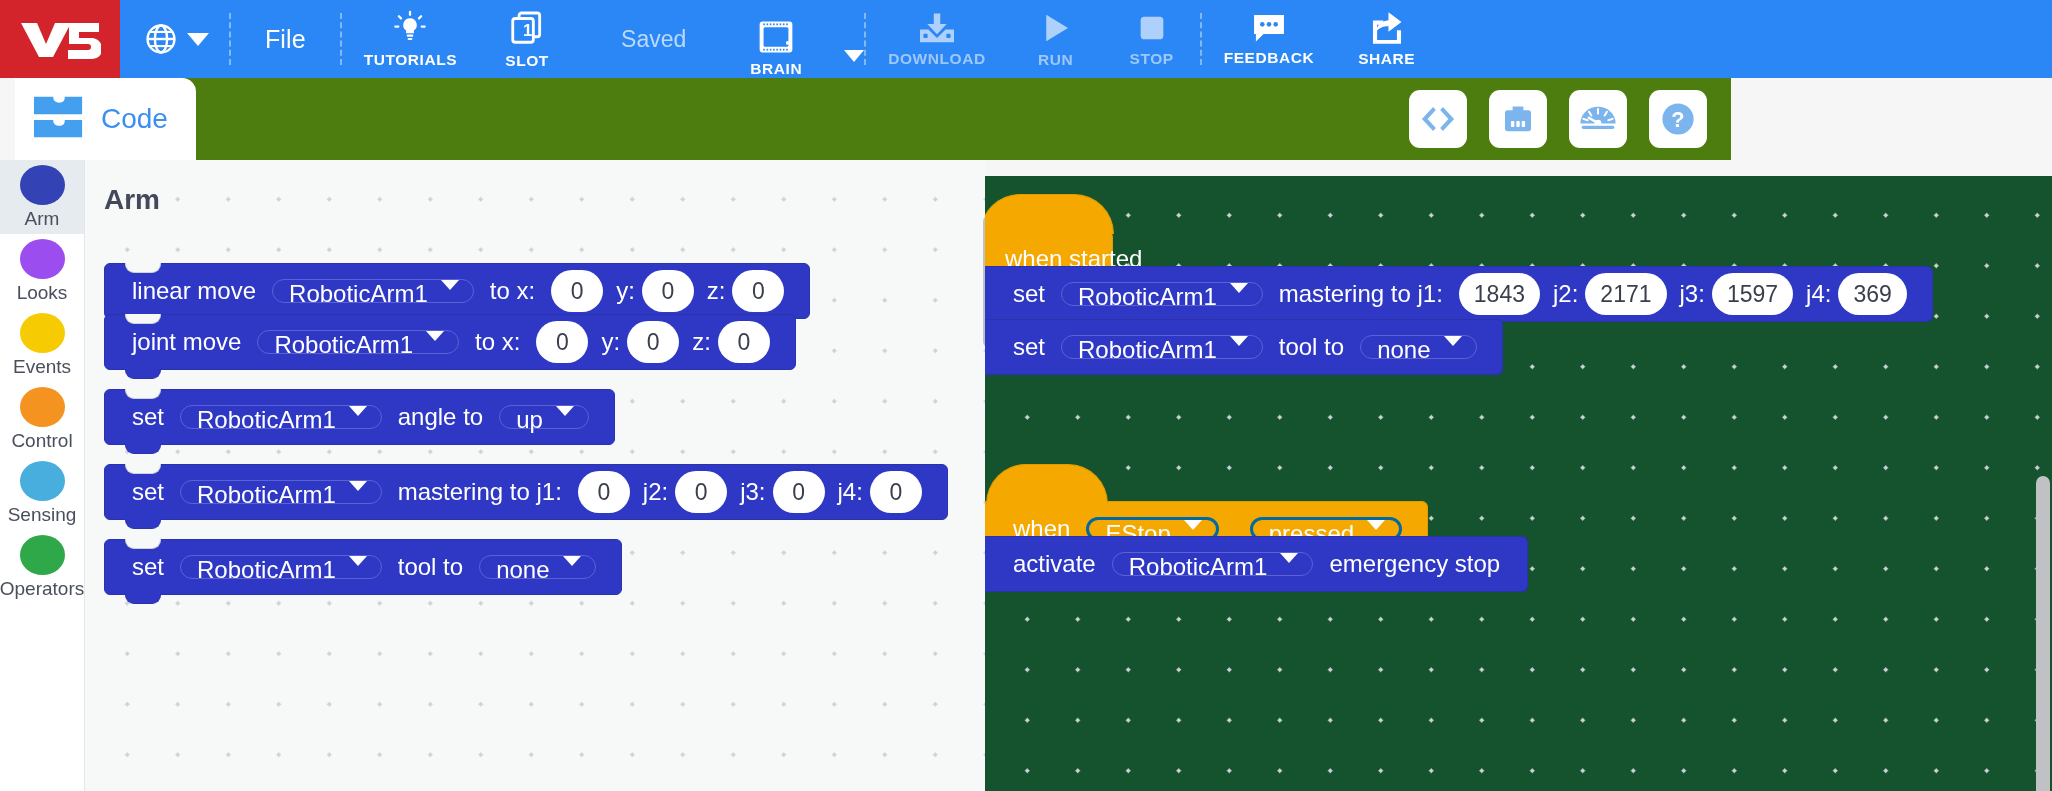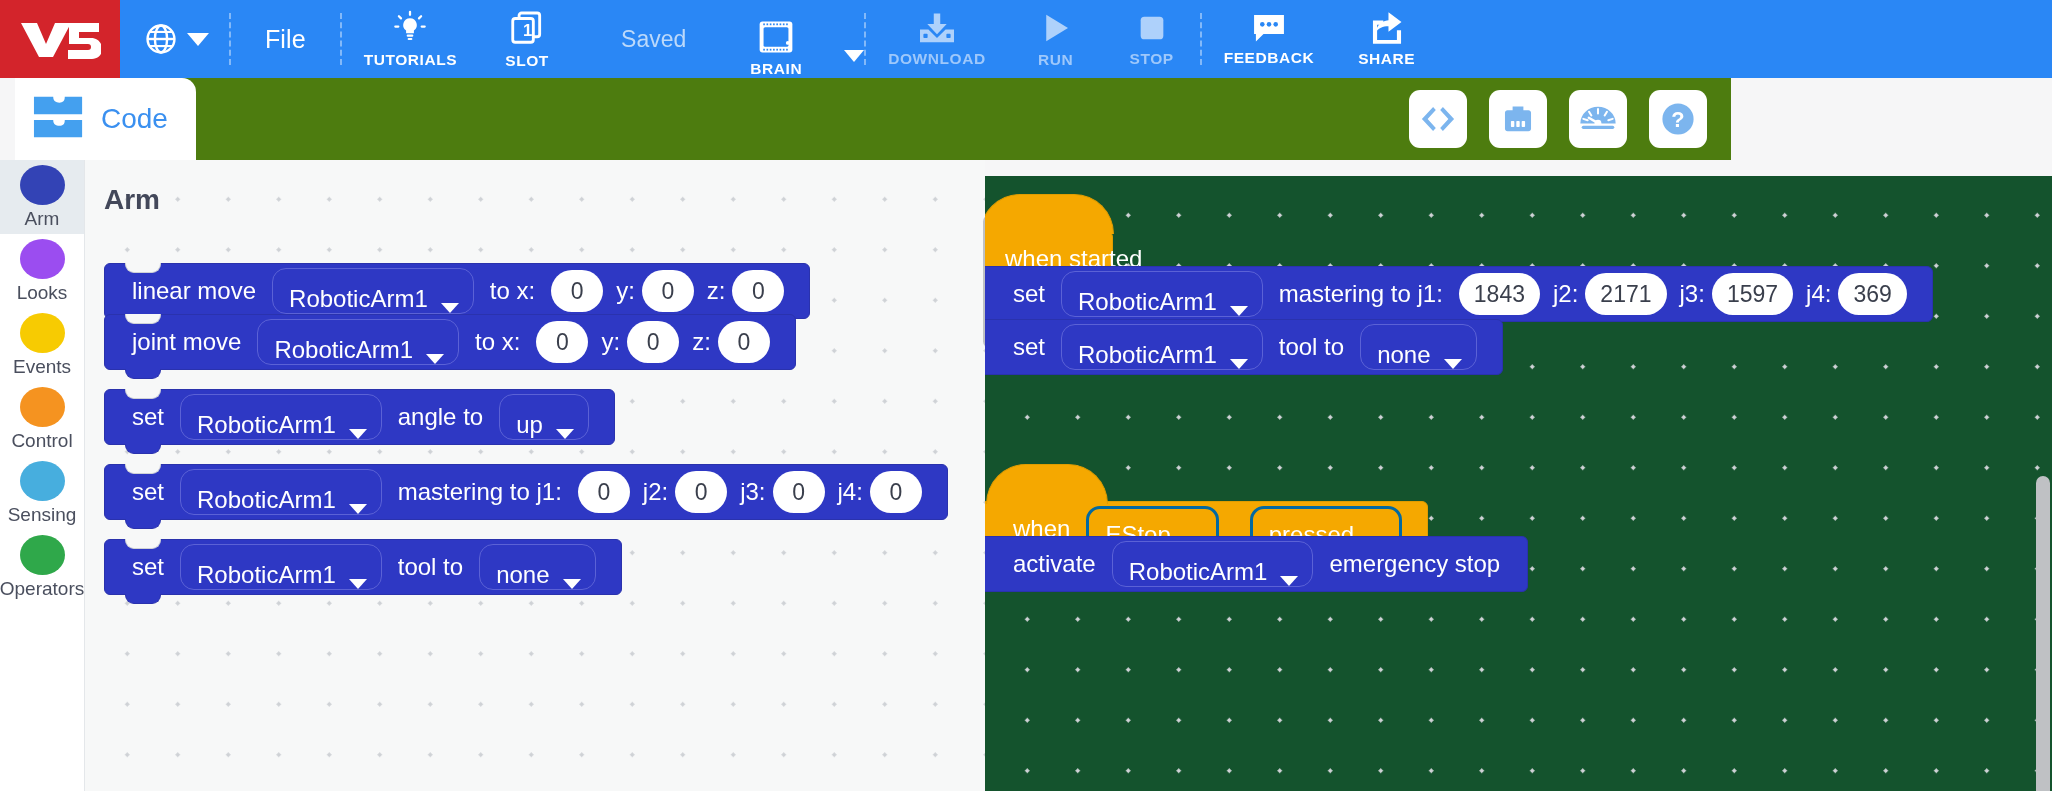--- a/index.html
+++ b/index.html
@@ -203,22 +203,22 @@
   .blk.hat::after {
     content: ""; position: absolute;
     left: 20px; bottom: -10px; width: 34px; height: 9px;
     background: #f5a800;
     border-radius: 0 0 9px 9px;
     border: 1px solid #e09c00; border-top: none;
   }
 
   .lbl-txt { padding: 0 9px; }
   .dd {
-    display: inline-flex; align-items: flex-end; gap: 13px;
-    height: 46px; padding: 0 14px 0 16px;
+    display: inline-flex; align-items: flex-start; gap: 13px;
+    height: 24px; padding: 0 14px 0 16px;
     border-radius: 14px; margin: 0 7px;
     font-size: 24px;
   }
   .dd.on-blue { background: #2e38c4; border: 1px solid #5b62d6; }
   .dd.on-orange { background: #f5a800; border: 3px solid #0369a1; }
   .dd .caret {
     width: 0; height: 0;
     border-left: 9px solid transparent;
     border-right: 9px solid transparent;
     border-top: 10px solid #fff;

